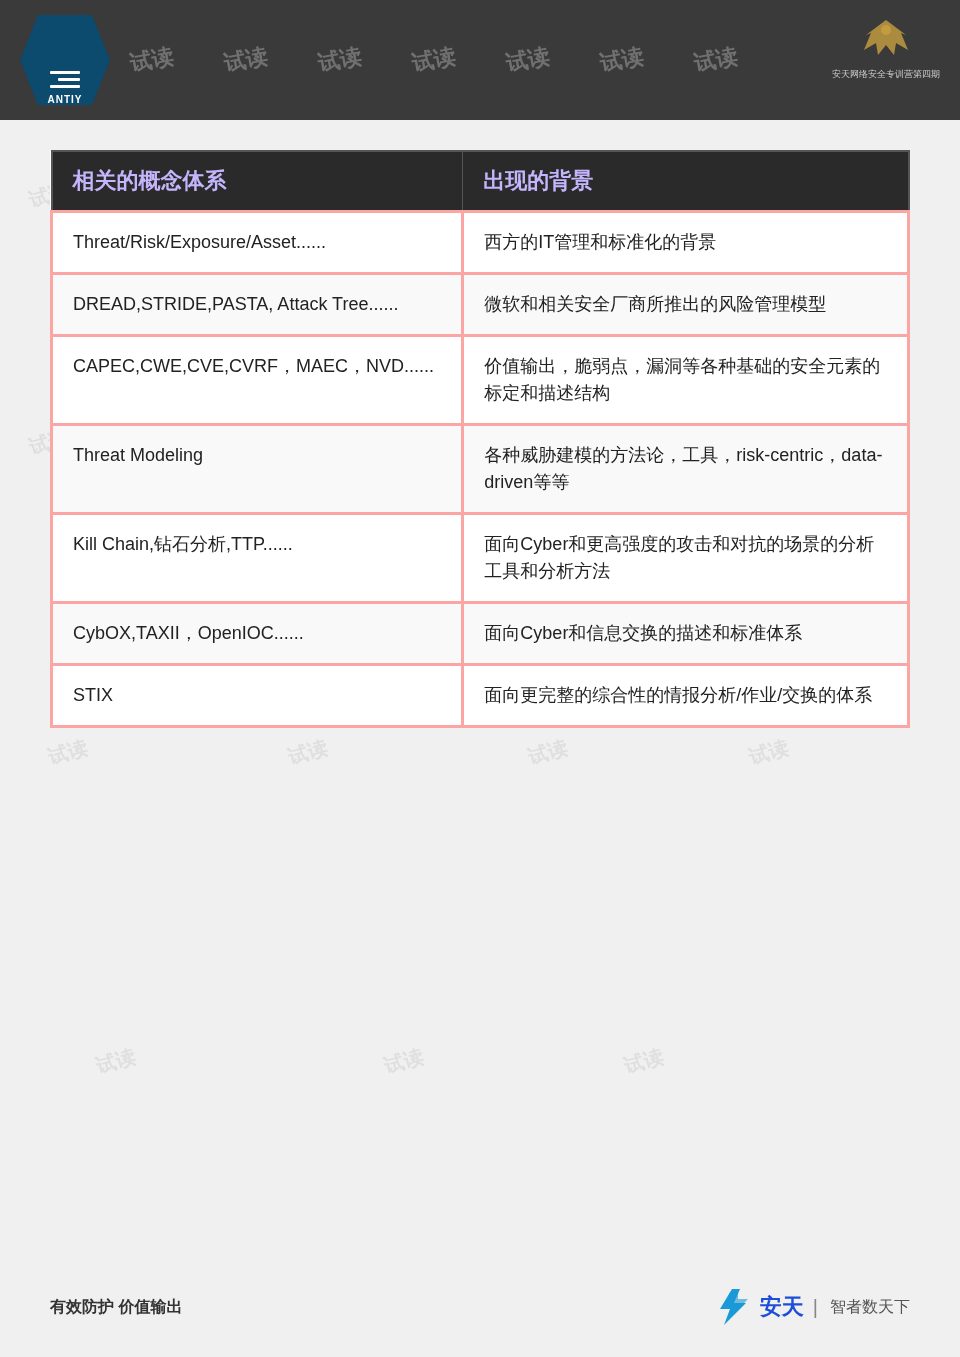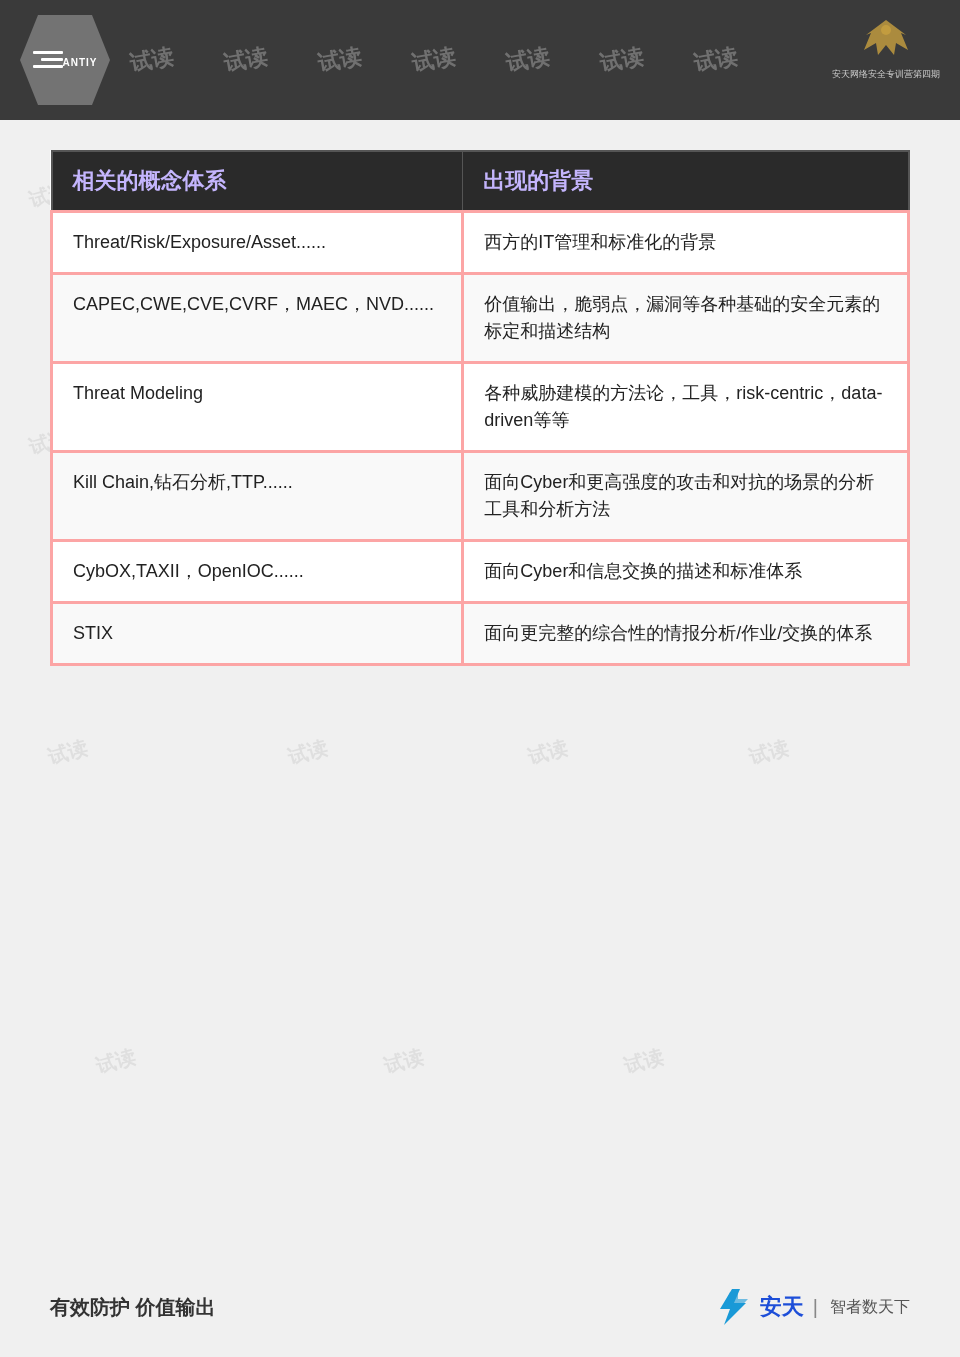--- a/index.html
+++ b/index.html
@@ -20,27 +20,27 @@
       background: #3a3a3a;
       position: relative;
       display: flex;
       align-items: center;
       overflow: hidden;
     }
 
     .header-logo {
       width: 90px;
       height: 90px;
-      background: #737373;
+      background: #0c4a6e;
       clip-path: polygon(20% 0%, 80% 0%, 100% 50%, 80% 100%, 20% 100%, 0% 50%);
       margin-left: 20px;
       display: flex;
       align-items: center;
-      justify-content: center;
-      flex-direction: row;
+      justify-content: flex-end;
+      flex-direction: column;
       flex-shrink: 0;
     }
 
     .logo-lines {
       display: flex;
       flex-direction: column;
       gap: 4px;
       margin-bottom: 2px;
     }
 
@@ -174,21 +174,21 @@
       position: absolute;
       bottom: 30px;
       left: 50px;
       right: 50px;
       display: flex;
       justify-content: space-between;
       align-items: center;
     }
 
     .footer-left {
-      font-size: 20px;
+      font-size: 16px;
       color: #333;
       font-weight: bold;
     }
 
     .footer-right {
       display: flex;
       align-items: center;
       gap: 5px;
     }
 
@@ -268,20 +268,24 @@
         <th class="col-left">相关的概念体系</th>
         <th class="col-right">出现的背景</th>
       </tr>
     </thead>
     <tbody id="table-body">
     <tr>
           <td class="col-left">Threat/Risk/Exposure/Asset......</td>
           <td class="col-right">西方的IT管理和标准化的背景</td>
         </tr>
         <tr>
+          <td class="col-left">DREAD,STRIDE,PASTA, Attack Tree......</td>
+          <td class="col-right">微软和相关安全厂商所推出的风险管理模型</td>
+        </tr>
+        <tr>
           <td class="col-left">CAPEC,CWE,CVE,CVRF，MAEC，NVD......</td>
           <td class="col-right">价值输出，脆弱点，漏洞等各种基础的安全元素的标定和描述结构</td>
         </tr>
         <tr>
           <td class="col-left">Threat Modeling</td>
           <td class="col-right">各种威胁建模的方法论，工具，risk-centric，data-driven等等</td>
         </tr>
         <tr>
           <td class="col-left">Kill Chain,钻石分析,TTP......</td>
           <td class="col-right">面向Cyber和更高强度的攻击和对抗的场景的分析工具和分析方法</td>

